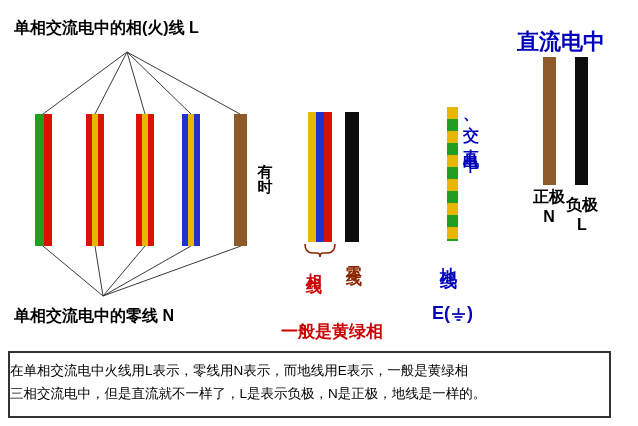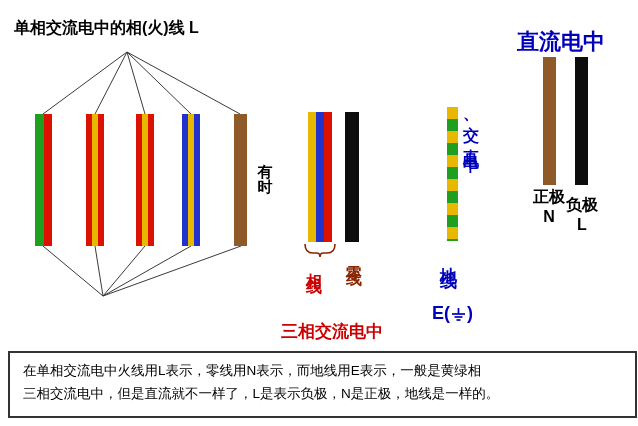--- a/index.html
+++ b/index.html
@@ -25,21 +25,21 @@
     line-height:1;
   }
   .title{font-size:16px;white-space:nowrap;}
   .pole{
     position:absolute;width:36px;text-align:center;
     font-size:16px;font-weight:bold;color:#000;line-height:20px;
   }
   .footer-box{
     position:absolute;left:8px;top:351px;width:599px;height:49px;
     border:2px solid #333;background:#fff;
-    padding:7px 13px;
+    padding:7px 0;
     font-size:13.5px;color:#000;line-height:1.7;
     white-space:nowrap;overflow:hidden;
   }
   .ground-code{
     position:absolute;display:flex;align-items:center;
     font-size:18px;font-weight:bold;color:#0000bb;
   }
   .ground-code svg{margin:3px 1px 0 1px;}
 </style>
 </head>
@@ -57,20 +57,21 @@
       <line x1="103" y1="296" x2="43" y2="246"></line>
       <line x1="103" y1="296" x2="95" y2="246"></line>
       <line x1="103" y1="296" x2="145" y2="246"></line>
       <line x1="103" y1="296" x2="191" y2="246"></line>
       <line x1="103" y1="296" x2="241" y2="246"></line>
     </g>
   </svg>
 
   <div class="abs title t-black" style="left:14px;top:18px;">单相交流电中的相(火)线 L</div>
 
+  <div class="abs title t-black" style="left:14px;top:306px;">单相交流电中的零线 N</div>
 
   <div class="bar" style="left:35px;top:114px;width:17px;height:132px;">
     <div class="stripe" style="background: rgb(31, 158, 31);"></div>
     <div class="stripe" style="background: rgb(221, 17, 0);"></div>
   </div>
 
   <div class="bar" style="left:86px;top:114px;width:18px;height:132px;">
     <div class="stripe" style="background: rgb(221, 17, 0);"></div>
     <div class="stripe" style="background: rgb(232, 184, 0);"></div>
     <div class="stripe" style="background: rgb(221, 17, 0);"></div>
@@ -105,21 +106,21 @@
   </div>
 
   <svg class="abs" style="left:304px;top:243px;" width="32" height="16" viewBox="0 0 32 16">
     <path d="M1,1 C1,8 4,10 9,10 L13,10 C15,10 16,11 16,14 C16,11 17,10 19,10 L23,10 C28,10 31,8 31,1" fill="none" stroke="#8b2500" stroke-width="1.6"></path>
   </svg>
 
   <div class="abs vtext t-red" style="left:306px;top:260px;font-size:16px;letter-spacing:5px;">相线</div>
 
   <div class="abs vtext t-darkred" style="left:346px;top:252px;font-size:16px;letter-spacing:5px;">零线</div>
 
-  <div class="abs t-red" style="left:281px;top:320px;font-size:17px;white-space:nowrap;">三相交流电中</div>
+  <div class="abs t-red" style="left:281px;top:320px;font-size:17px;white-space:nowrap;">一般是黄绿相</div>
 
   <div class="abs" style="left: 447px; top: 107px; width: 11px; height: 134px; background: repeating-linear-gradient(rgb(232, 184, 0) 0px, rgb(232, 184, 0) 12px, rgb(31, 158, 31) 12px, rgb(31, 158, 31) 24px);"></div>
 
   <div class="abs vtext t-blue" style="left:463px;top:112px;font-size:16px;letter-spacing:4px;">交、直电中</div>
 
   <div class="abs vtext t-blue" style="left:440px;top:253px;font-size:17px;letter-spacing:5px;">地线</div>
 
   <div class="ground-code" style="left:432px;top:303px;">
     <span>E(</span>
     <svg width="15" height="14" viewBox="0 0 15 14">

